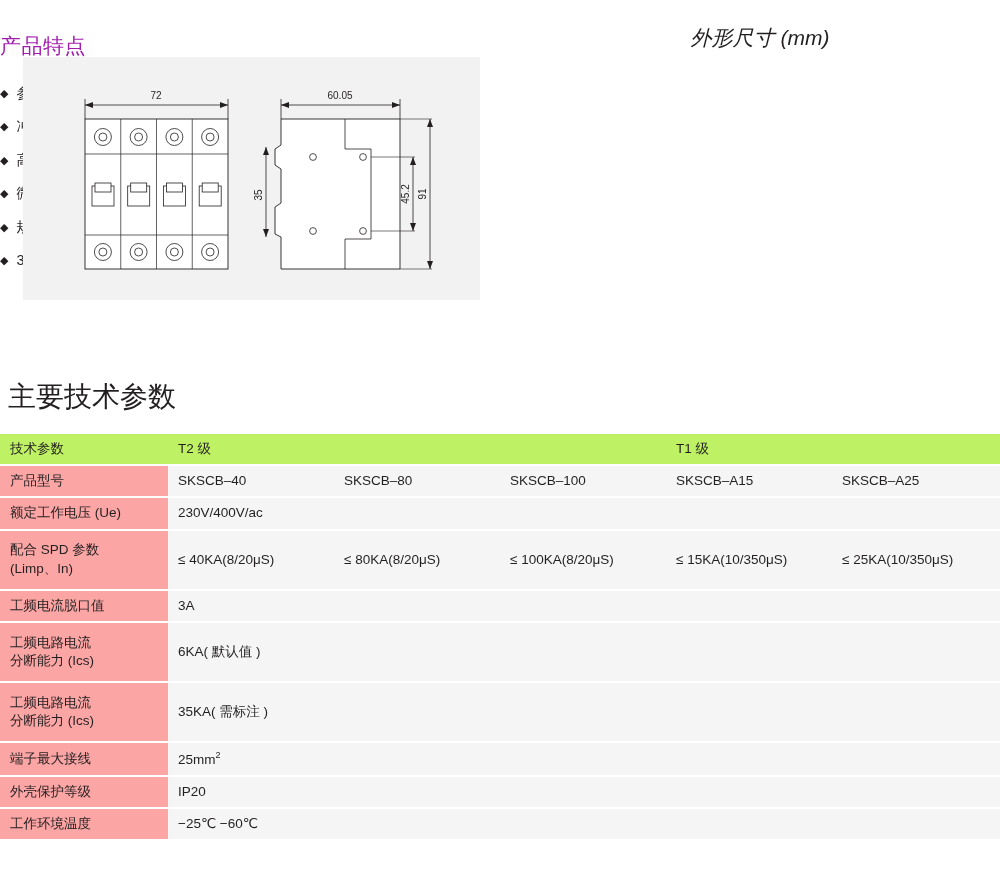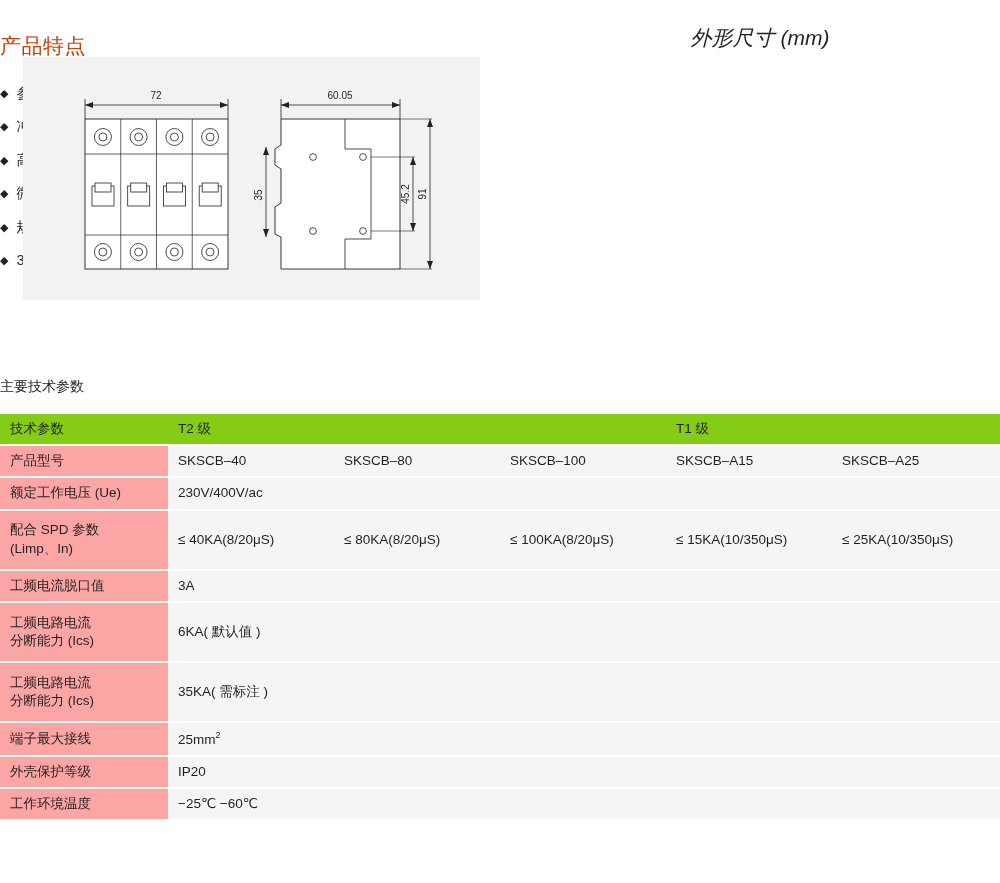--- a/index.html
+++ b/index.html
@@ -19,21 +19,21 @@
   
   .features {
     position: absolute;
     left: 0;
     top: 32px;
     width: 520px;
   }
   .section-title {
     font-size: 21px;
     font-weight: normal;
-    color: #c2410c;
+    color: #a21caf;
     margin: 0 0 22px 0;
     letter-spacing: 0.5px;
   }
   .feature-list {
     list-style: none;
     margin: 0;
     padding: 0;
   }
   .feature-list li {
     font-size: 14.5px;
@@ -81,23 +81,24 @@
   }
 
   
   .params-wrap {
     position: absolute;
     left: 0;
     top: 378px;
     width: 1000px;
   }
   .params-title {
-    font-size: 14px;
+    font-size: 28px;
     margin: 0 0 18px 0;
     font-weight: normal;
+    padding-left: 8px;
   }
   table.params {
     border-collapse: collapse;
     width: 1000px;
     table-layout: fixed;
     font-size: 13.5px;
   }
   table.params td {
     padding: 6px 8px 6px 10px;
     vertical-align: middle;
@@ -109,21 +110,21 @@
     width: 168px;
     background: #fca5a5;
   }
   td.val {
     background: #f5f5f5;
   }
   td.hdr {
     background: #e3e3e3;
   }
   tr.head td {
-    background: #84cc16;
+    background: #bef264;
   }
   .tall td { height: 46px; }
   sup { font-size: 9px; vertical-align: super; }
 </style>
 </head>
 <body>
 
 <div class="features">
   <h2 class="section-title">产品特点</h2>
   <ul class="feature-list">

